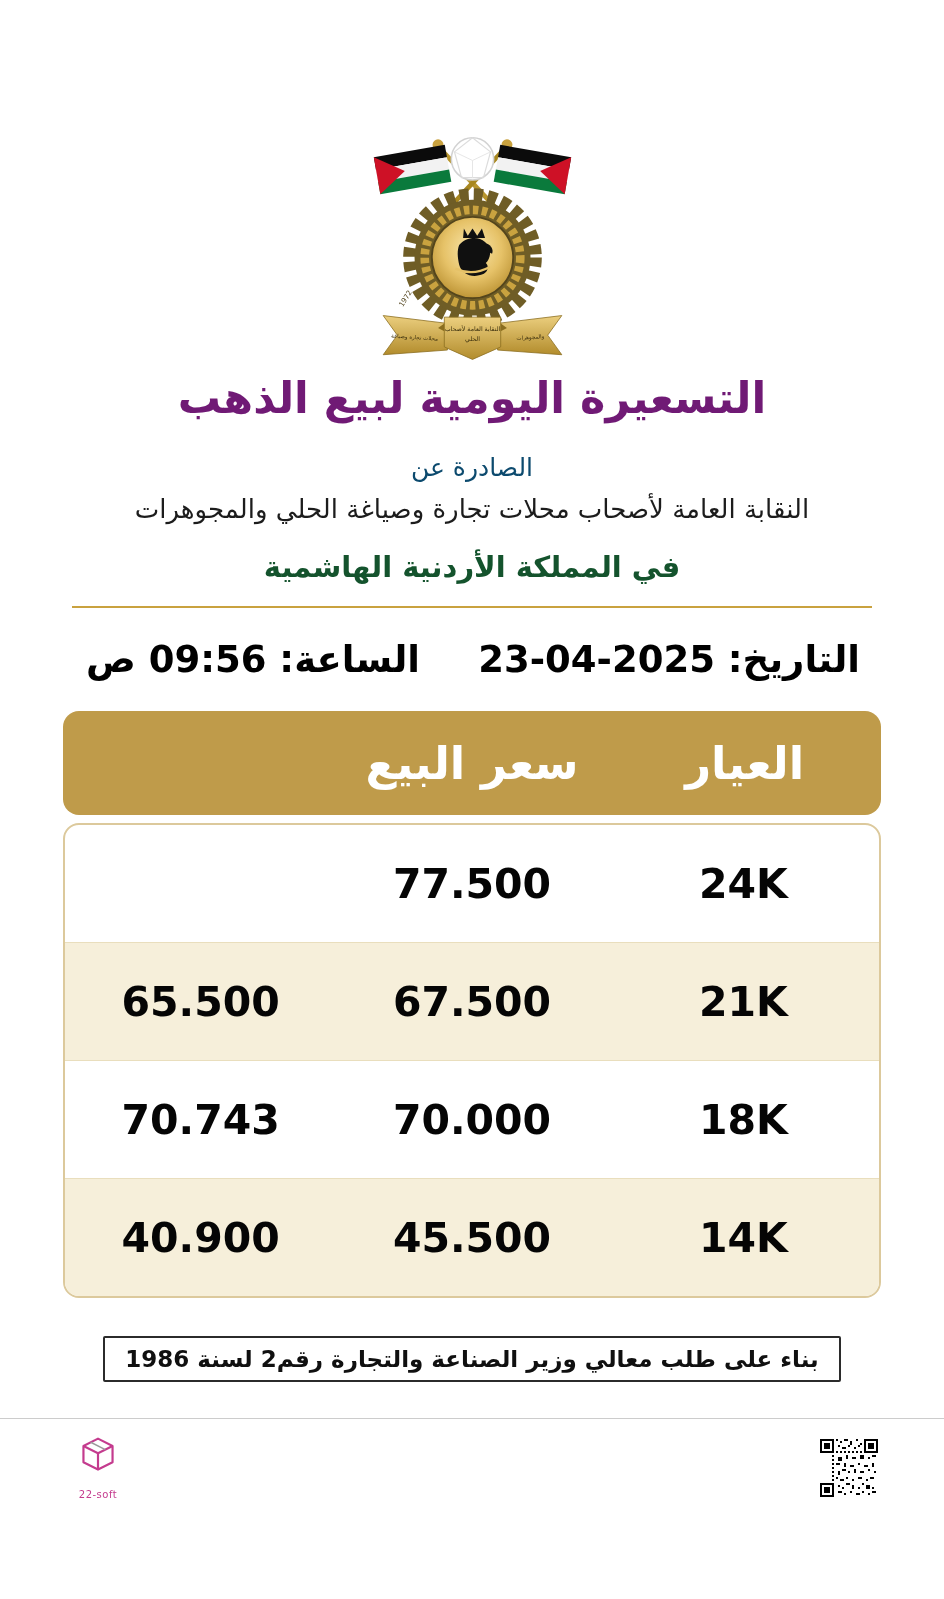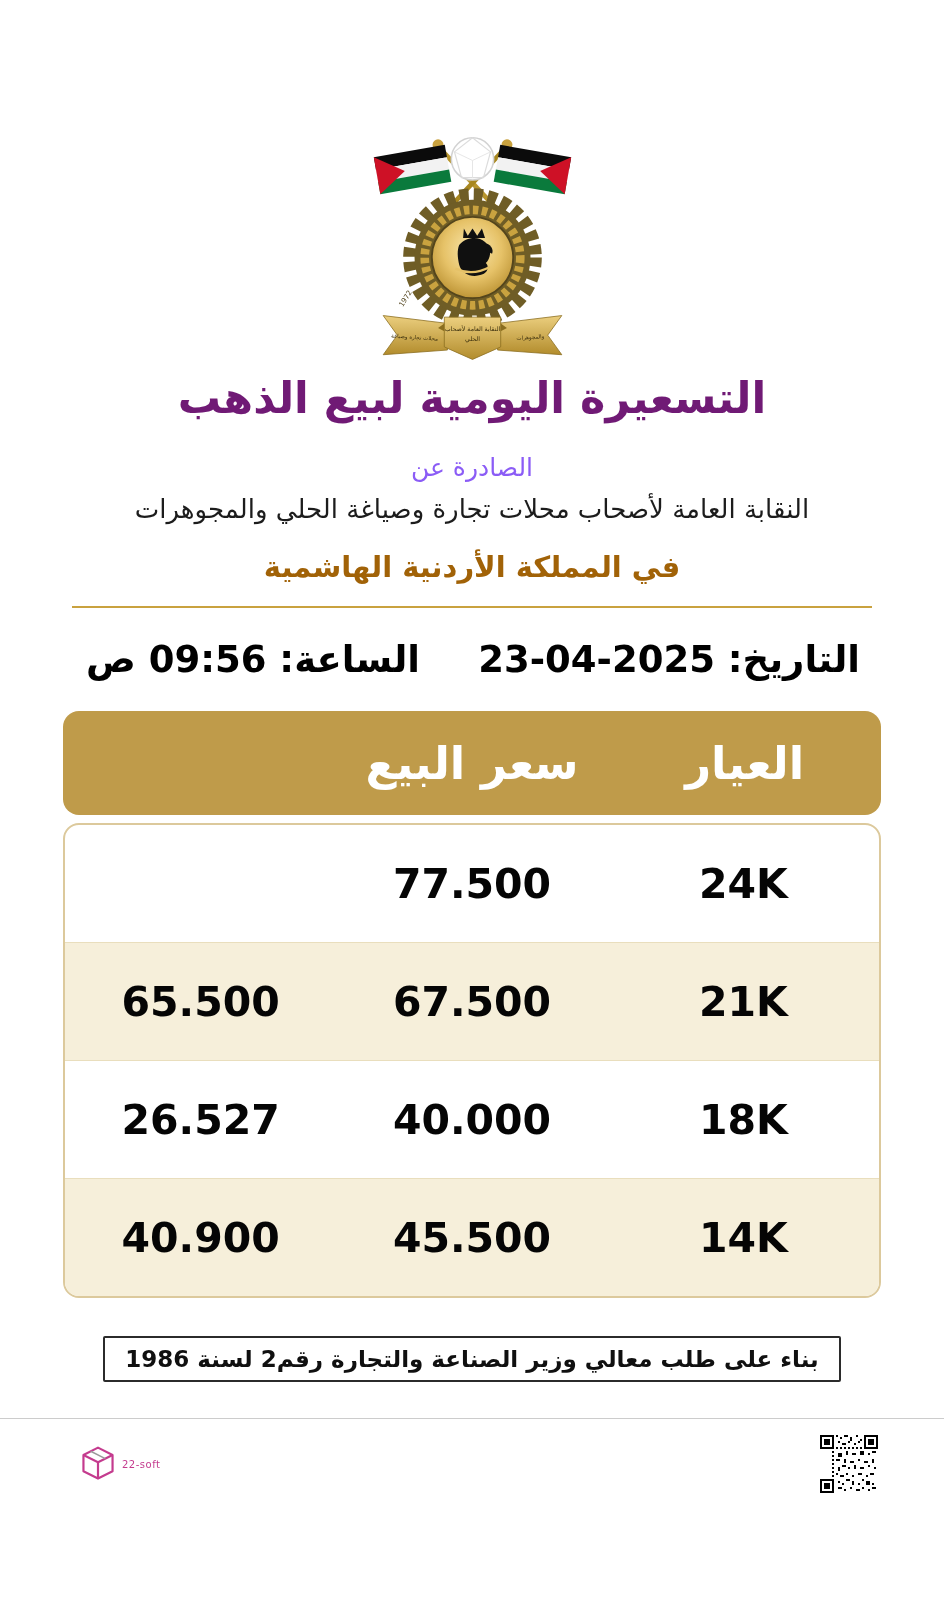--- a/index.html
+++ b/index.html
@@ -4,23 +4,23 @@
 <style>
   html,body{margin:0;padding:0;background:#ffffff;}
   .page{
     width:944px;height:1599px;margin:0 auto;background:#fff;
     direction:rtl;color:#111;overflow:hidden;position:relative;
     font-family:"DejaVu Sans","Liberation Sans",sans-serif;
   }
   .emblem{width:235px;margin:126px auto 0;}
   .emblem svg{display:block;width:100%;height:auto;}
   .title{margin-top:12px;text-align:center;font-size:43px;font-weight:800;color:#701a75;}
-  .issued{margin-top:30px;text-align:center;font-size:25px;color:#8b5cf6;}
+  .issued{margin-top:30px;text-align:center;font-size:25px;color:#0c4a6e;}
   .syndicate{margin-top:12px;text-align:center;font-size:26px;color:#1c1c1c;}
-  .kingdom{margin-top:26px;text-align:center;font-size:29px;font-weight:600;color:#a16207;}
+  .kingdom{margin-top:26px;text-align:center;font-size:29px;font-weight:600;color:#14532d;}
   .gold-line{width:800px;height:2px;margin:22px auto 0;background:#c9a23f;}
   .datetime{
     display:flex;justify-content:space-between;align-items:baseline;
     margin-top:30px;padding:0 84px 0 86px;font-size:37px;font-weight:700;color:#000;
   }
   .num{direction:ltr;unicode-bidi:embed;}
   .table-wrap{width:818px;margin:30px auto 0;}
   .thead{
     display:grid;grid-template-columns:1fr 1fr 1fr;align-items:center;height:104px;
     background:#bf9b4a;border-radius:16px;color:#ffffff;font-size:45px;font-weight:700;text-align:center;
@@ -31,21 +31,21 @@
     text-align:center;font-size:41px;font-weight:700;color:#050505;
   }
   .trow:nth-child(even){background:#f6efda;}
   .trow + .trow{border-top:1px solid #e9debd;}
   .note-box{
     width:max-content;margin:38px auto 8px;border:2px solid #2b2b2b;border-radius:2px;
     padding:8px 20px;font-size:23px;font-weight:600;color:#101010;
   }
   .footer-divider{height:1px;background:#cccccc;margin-top:36px;}
   .footer{direction:ltr;display:flex;justify-content:space-between;align-items:center;padding:16px 66px 0 78px;}
-  .brand{display:flex;align-items:center;gap:4px;}
+  .brand{display:flex;flex-direction:column;align-items:center;gap:14px;}
   .brand-name{font-size:10px;color:#c43b8e;letter-spacing:.5px;}
   .credit{display:flex;align-items:center;gap:10px;}
   .credit-text{display:flex;flex-direction:column;gap:2px;font-size:13px;color:#222;text-align:left;}
   .credit-text .phone{font-size:14px;}
 </style>
 </head>
 <body>
 
 <div class="page">
 
@@ -149,22 +149,22 @@
         <div dir="ltr">24K</div>
         <div dir="ltr">77.500</div>
       </div>
       <div class="trow">
         <div dir="ltr">21K</div>
         <div dir="ltr">67.500</div>
         <div dir="ltr">65.500</div>
       </div>
       <div class="trow">
         <div dir="ltr">18K</div>
-        <div dir="ltr">40.000</div>
-        <div dir="ltr">26.527</div>
+        <div dir="ltr">70.000</div>
+        <div dir="ltr">70.743</div>
       </div>
       <div class="trow">
         <div dir="ltr">14K</div>
         <div dir="ltr">45.500</div>
         <div dir="ltr">40.900</div>
       </div>
     </div>
   </div>
 
   <div class="note-box">بناء على طلب معالي وزير الصناعة والتجارة رقم2 لسنة 1986</div>

